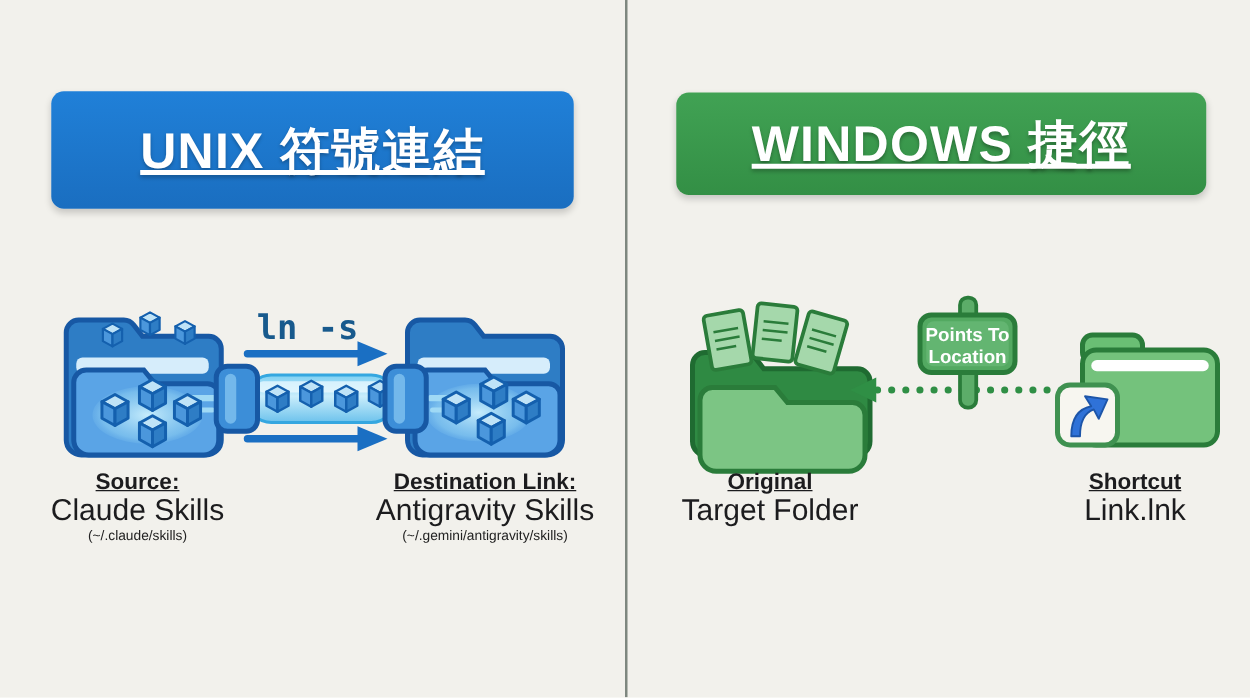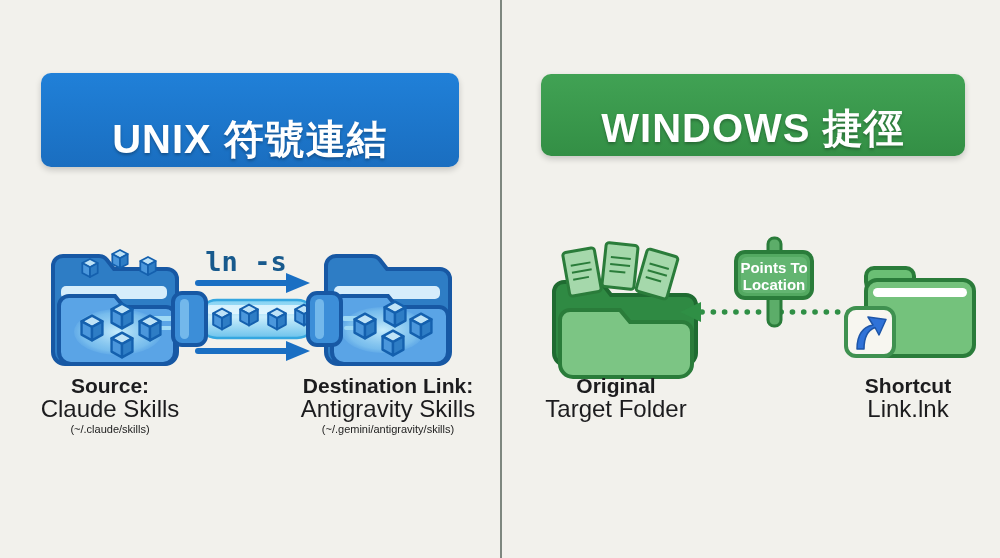--- a/index.html
+++ b/index.html
@@ -2,31 +2,31 @@
 <html><head>
 <meta charset="utf-8">
 <style>
   html,body{margin:0;padding:0;}
   #stage{
     position:relative;width:1000px;height:558px;overflow:hidden;
     background:#f2f1ec;font-family:"Liberation Sans",sans-serif;
   }
   .divider{position:absolute;left:500px;top:0;width:2px;height:558px;background:#7e877f;}
   .banner{
-    position:absolute;border-radius:10px;display:flex;align-items:flex-end;justify-content:center;
+    position:absolute;border-radius:10px;display:flex;align-items:center;justify-content:center;
     color:#ffffff;font-weight:bold;font-size:40px;letter-spacing:1px;
-    text-shadow:0 2px 3px rgba(0,0,0,.28);box-shadow:0 3px 6px rgba(0,0,0,.18);
+    text-shadow:0 2px 3px rgba(0,0,0,.28);box-shadow:0 3px 6px rgba(0,0,0,.18);text-decoration:underline;
   }
   #unix-banner{left:41px;top:73px;width:418px;height:94px;background:linear-gradient(180deg,#2080d8,#1a6ec0);}
   #win-banner{left:541px;top:74px;width:424px;height:82px;background:linear-gradient(180deg,#41a254,#338f45);}
   .diagram{position:absolute;}
   #unix-diagram{left:30px;top:228px;width:445px;height:158px;}
   #win-diagram{left:530px;top:228px;width:450px;height:158px;}
   .label{position:absolute;text-align:center;color:#1c1c1e;}
-  .label .h{font-weight:bold;font-size:21px;line-height:23px;}
+  .label .h{font-weight:bold;font-size:18px;line-height:23px;text-decoration:underline;}
   .label .n{font-size:24px;line-height:23px;}
   .label .p{font-size:11px;line-height:18px;color:#222;}
   #src-label{left:30px;top:374px;width:160px;}
   #dest-label{left:281px;top:374px;width:214px;}
   #orig-label{left:534px;top:374px;width:164px;}
   #sc-label{left:828px;top:374px;width:160px;}
   .cmd-text{font-family:"DejaVu Sans Mono",monospace;font-weight:bold;font-size:27px;fill:#185a8d;}
   .sign-text{font-family:"Liberation Sans",sans-serif;font-weight:bold;font-size:15px;fill:#ffffff;}
 </style>
 </head>

